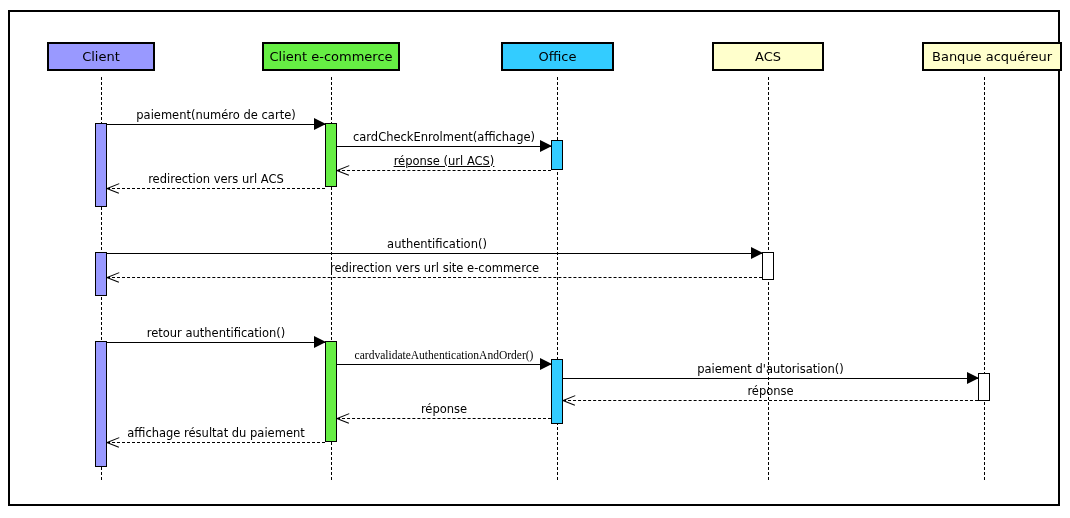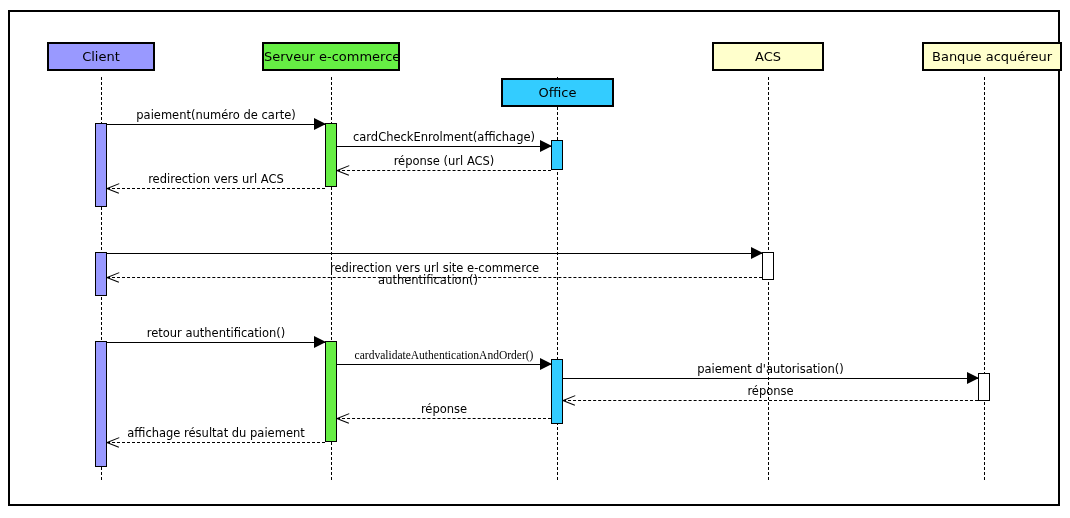--- a/index.html
+++ b/index.html
@@ -127,27 +127,27 @@
 
   <div id="messages">
       <div class="msg-line" style="left: 107px; top: 124px; width: 218px;"></div>
       <div class="arrow-solid-right" style="left: 314px; top: 118px;"></div>
       <div class="msg-label" style="left: -34px; width: 500px; top: 108px;">paiement(numéro de carte)</div>
       <div class="msg-line" style="left: 337px; top: 146px; width: 214px;"></div>
       <div class="arrow-solid-right" style="left: 540px; top: 140px;"></div>
       <div class="msg-label" style="left: 194px; width: 500px; top: 130px;">cardCheckEnrolment(affichage)</div>
       <div class="msg-line dashed" style="left: 337px; top: 170px; width: 214px;"></div>
       <div class="arrow-open-left" style="left: 337px; top: 163px;"></div>
-      <div class="msg-label" style="left: 194px; width: 500px; top: 154px;">réponse (url ACS)</div>
+      <div class="msg-label" style="left: 194px; width: 500px; top: 154px; text-decoration: underline;">réponse (url ACS)</div>
       <div class="msg-line dashed" style="left: 107px; top: 188px; width: 218px;"></div>
       <div class="arrow-open-left" style="left: 107px; top: 181px;"></div>
       <div class="msg-label" style="left: -34px; width: 500px; top: 172px;">redirection vers url ACS</div>
       <div class="msg-line" style="left: 107px; top: 253px; width: 655px;"></div>
       <div class="arrow-solid-right" style="left: 751px; top: 247px;"></div>
-      <div class="msg-label" style="left: 178px; width: 500px; top: 237px; margin-top: 36px;">authentification()</div>
+      <div class="msg-label" style="left: 187px; width: 500px; top: 237px;">authentification()</div>
       <div class="msg-line dashed" style="left: 107px; top: 277px; width: 655px;"></div>
       <div class="arrow-open-left" style="left: 107px; top: 270px;"></div>
       <div class="msg-label" style="left: 184.5px; width: 500px; top: 261px;">redirection vers url site e-commerce</div>
       <div class="msg-line" style="left: 107px; top: 342px; width: 218px;"></div>
       <div class="arrow-solid-right" style="left: 314px; top: 336px;"></div>
       <div class="msg-label" style="left: -34px; width: 500px; top: 326px;">retour authentification()</div>
       <div class="msg-line" style="left: 337px; top: 364px; width: 214px;"></div>
       <div class="arrow-solid-right" style="left: 540px; top: 358px;"></div>
       <div class="msg-label" style="left: 194px; width: 500px; top: 348px; font-family: Liberation Serif, serif;">cardvalidateAuthenticationAndOrder()</div>
       <div class="msg-line" style="left: 563px; top: 378px; width: 415px;"></div>
@@ -159,18 +159,18 @@
       <div class="msg-line dashed" style="left: 337px; top: 418px; width: 214px;"></div>
       <div class="arrow-open-left" style="left: 337px; top: 411px;"></div>
       <div class="msg-label" style="left: 194px; width: 500px; top: 402px;">réponse</div>
       <div class="msg-line dashed" style="left: 107px; top: 442px; width: 218px;"></div>
       <div class="arrow-open-left" style="left: 107px; top: 435px;"></div>
       <div class="msg-label" style="left: -34px; width: 500px; top: 426px;">affichage résultat du paiement</div>
     </div>
 
   <div id="heads">
       <div class="lifeline-head" style="left: 47px; top: 42px; width: 108px; background: rgb(153, 153, 255);"><span>Client</span></div>
-      <div class="lifeline-head" style="left: 262px; top: 42px; width: 138px; background: rgb(102, 238, 68);"><span>Serveur e-commerce</span></div>
-      <div class="lifeline-head" style="left: 501px; top: 42px; width: 113px; background: rgb(51, 204, 255); margin-top: 36px;"><span>Office</span></div>
+      <div class="lifeline-head" style="left: 262px; top: 42px; width: 138px; background: rgb(102, 238, 68);"><span>Client e-commerce</span></div>
+      <div class="lifeline-head" style="left: 501px; top: 42px; width: 113px; background: rgb(51, 204, 255);"><span>Office</span></div>
       <div class="lifeline-head" style="left: 712px; top: 42px; width: 112px; background: rgb(255, 255, 204);"><span>ACS</span></div>
       <div class="lifeline-head" style="left: 922px; top: 42px; width: 140px; background: rgb(255, 255, 204);"><span>Banque acquéreur</span></div>
     </div>
 </div>
 
 </body></html>

